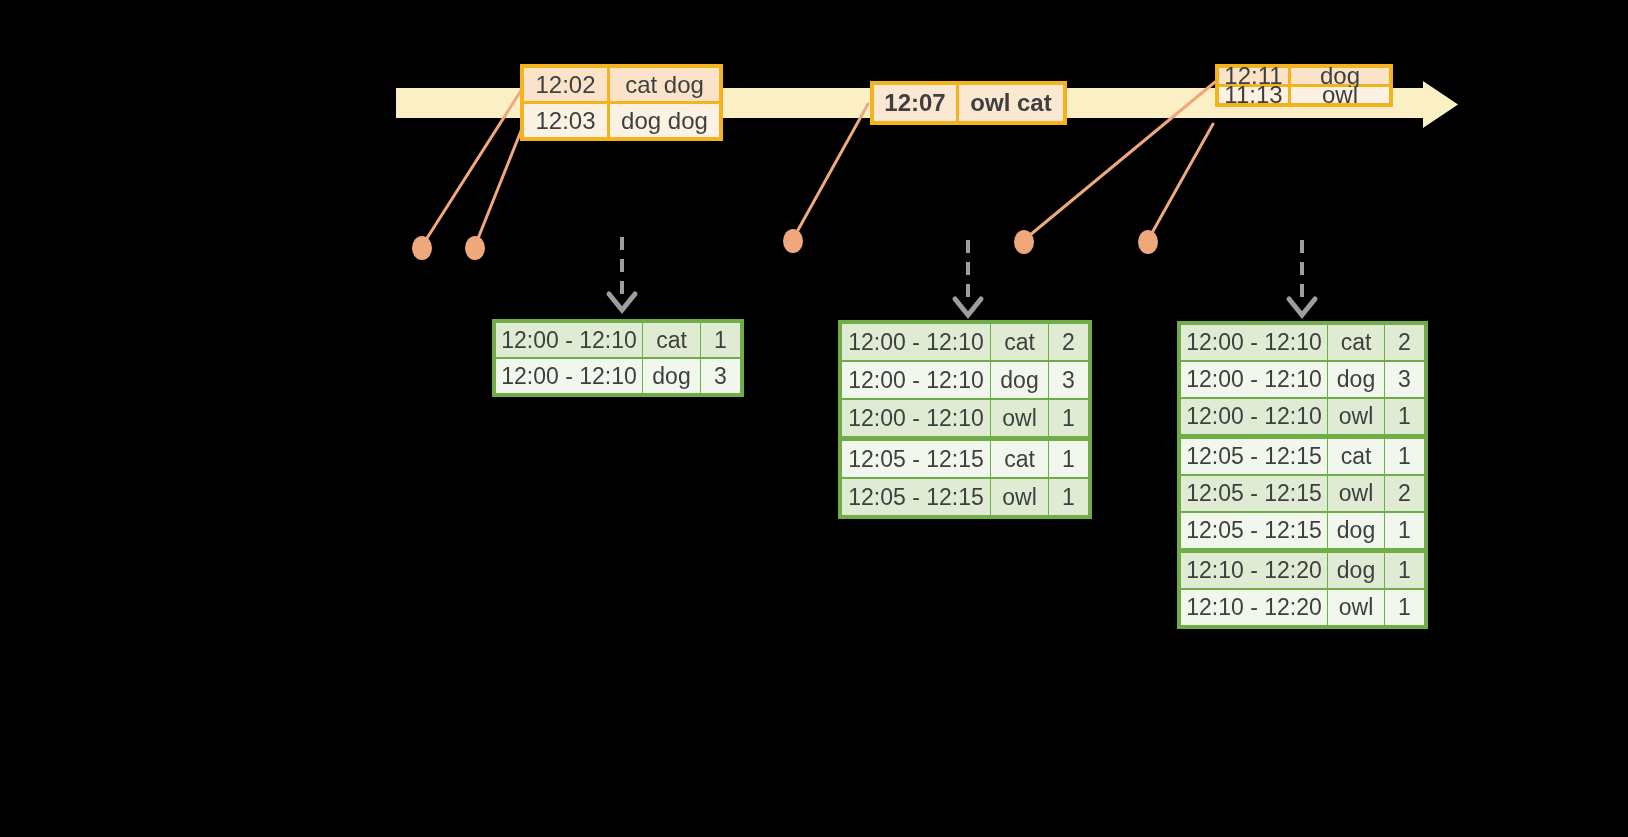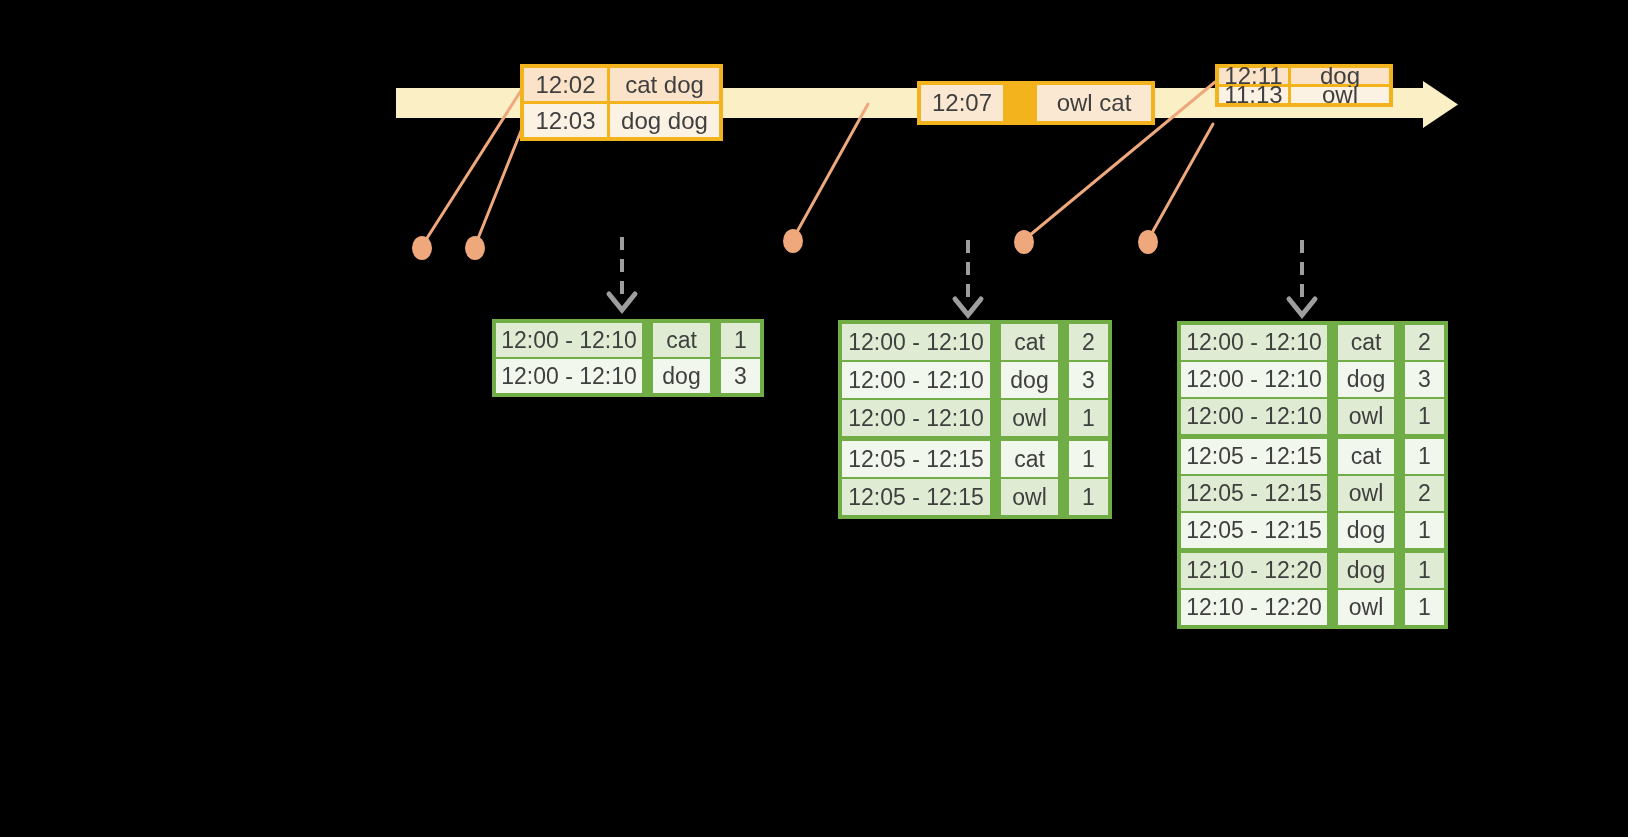--- a/index.html
+++ b/index.html
@@ -40,31 +40,31 @@
     font-size:24px;color:var(--text);white-space:nowrap;
   }
   .fill-dark{background:var(--event-row-dark);}
   .fill-mid{background:var(--event-row-mid);}
   .fill-light{background:var(--event-row-light);}
   .b1 .cell{height:33px;}
   .b1 .time{width:83px;}
   .b1 .word{width:109px;text-align:right;}
   .b2 .cell{height:36px;}
   .b2 .time{width:82px;}
-  .b2 .word{width:114px;margin-left:31px;}
+  .b2 .word{width:104px;}
   .b3 .cell{height:16px;}
   .b3 .time{width:69px;}
   .b3 .word{width:98px;}
 
   
   .result-table{
     position:absolute;background:var(--table-border);padding:4px;
     display:flex;flex-direction:column;box-sizing:border-box;
   }
-  .rt-row{display:flex;gap:11px;}
+  .rt-row{display:flex;gap:1px;}
   .rt-row + .rt-row{margin-top:2px;}
   .rt-row.group-start{margin-top:5px;}
   .rt-row .cell{font-size:23px;}
   .row-dark .cell{background:var(--table-row-dark);}
   .row-light .cell{background:var(--table-row-light);}
   .t1 .cell{height:34px;}
   .t1 .win{width:146px;}
   .t1 .wrd{width:57px;}
   .t1 .cnt{width:39px;}
   .t2 .cell{height:36px;}
@@ -111,21 +111,21 @@
     <div class="event-row">
       <div class="cell time fill-dark">12:02</div>
       <div class="cell word fill-dark">cat dog</div>
     </div>
     <div class="event-row">
       <div class="cell time fill-light">12:03</div>
       <div class="cell word fill-light">dog dog</div>
     </div>
   </div>
 
-  <div class="event-box b2" style="left:917px;top:81px;">
+  <div class="event-box b2" style="left:870px;top:81px;font-weight:bold;">
     <div class="event-row">
       <div class="cell time fill-mid">12:07</div>
       <div class="cell word fill-mid">owl cat</div>
     </div>
   </div>
 
   <div class="event-box b3" style="left:1215px;top:64px;">
     <div class="event-row">
       <div class="cell time fill-dark">12:11</div>
       <div class="cell word fill-dark">dog</div>

